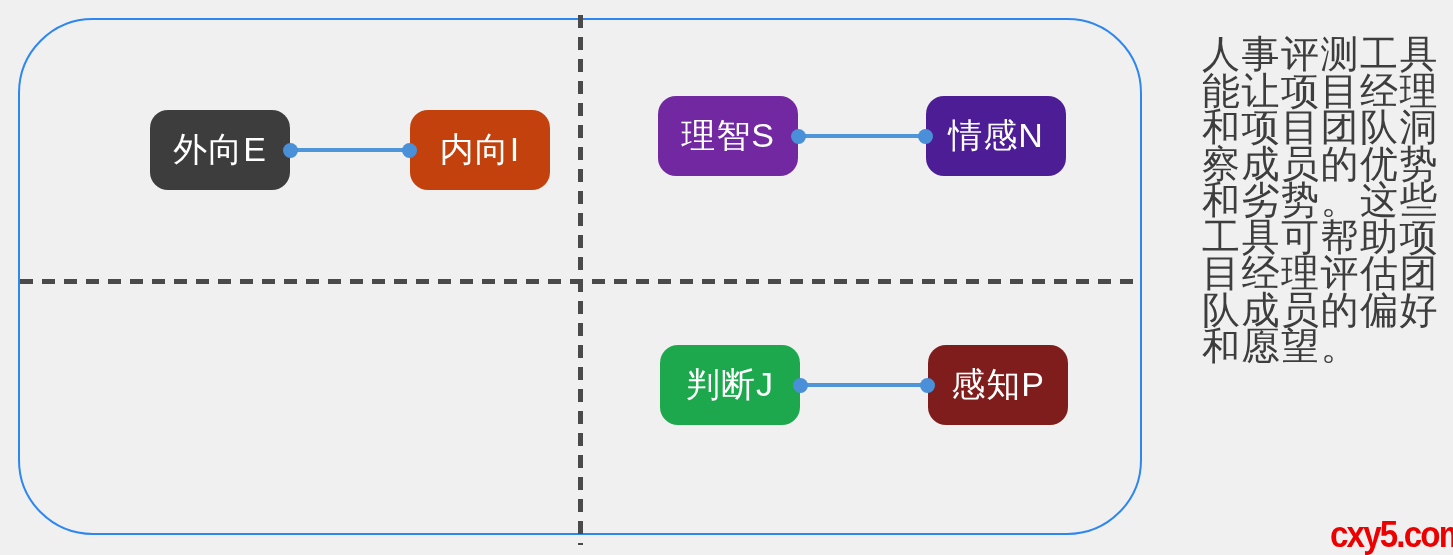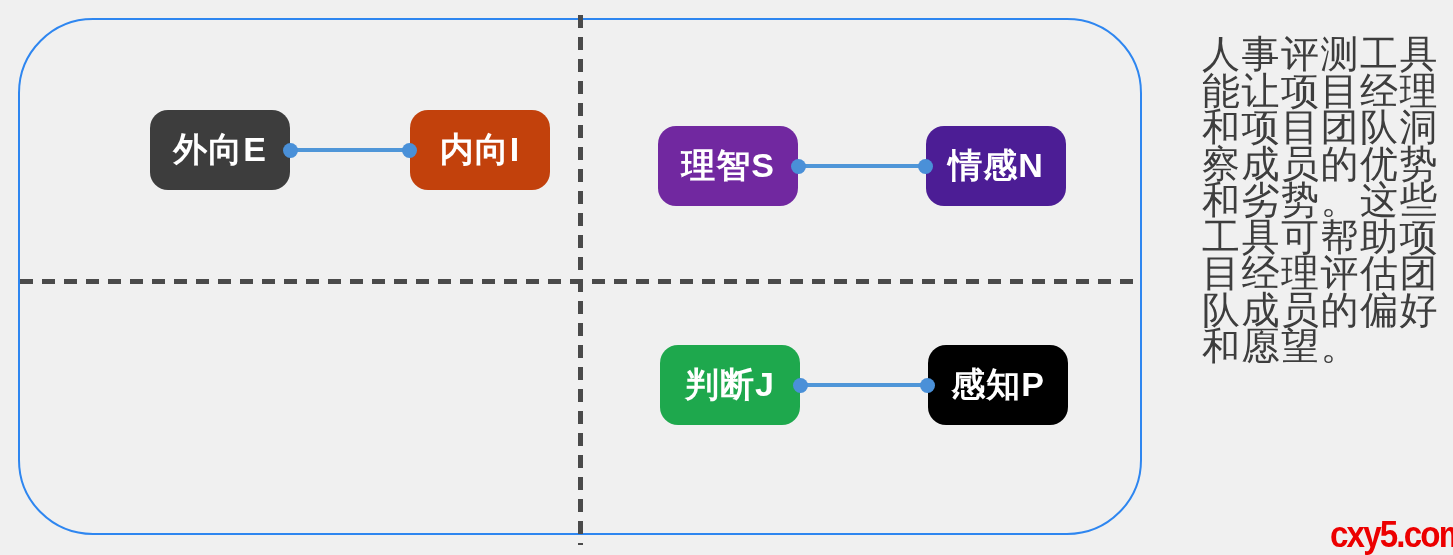--- a/index.html
+++ b/index.html
@@ -41,21 +41,21 @@
   .pair{
     position:absolute;
     display:flex;
     align-items:center;
   }
   .node{
     width:140px; height:80px;
     border-radius:18px;
     color:#ffffff;
     font-size:34px;
-    font-weight:bold;
+    font-weight:normal;
     display:flex;
     align-items:center;
     justify-content:center;
     letter-spacing:1px;
     flex:0 0 auto;
   }
   .connector{
     position:relative;
     height:4px;
     background:#4f96d8;
@@ -113,37 +113,37 @@
 
   <div class="pair" style="left:150px;top:110px">
     <div class="node" style="background-color: rgb(61, 61, 61);">外向E</div>
     <div class="connector" style="width:120px">
       <span class="dot dot-l"></span>
       <span class="dot dot-r"></span>
     </div>
     <div class="node" style="background-color: #c2410c;">内向I</div>
   </div>
 
-  <div class="pair" style="left:658px;top:126px">
+  <div class="pair" style="left:658px;top:96px">
     <div class="node" style="background-color: rgb(113, 40, 160);">理智S</div>
     <div class="connector" style="width:128px">
       <span class="dot dot-l"></span>
       <span class="dot dot-r"></span>
     </div>
     <div class="node" style="background-color: #4c1d95;">情感N</div>
   </div>
 
 
   <div class="pair" style="left:660px;top:345px">
     <div class="node" style="background-color: rgb(30, 168, 77);">判断J</div>
     <div class="connector" style="width:128px">
       <span class="dot dot-l"></span>
       <span class="dot dot-r"></span>
     </div>
-    <div class="node" style="background-color: #000000;">感知P</div>
+    <div class="node" style="background-color: #7f1d1d;">感知P</div>
   </div>
 
   <div class="side-text">
     <p class="para">人事评测工具能让项目经理和项目团队洞察成员的优势和劣势。这些工具可帮助项目经理评估团队成员的偏好和愿望。</p>
   </div>
 
   <div class="watermark">cxy5.com</div>
 
 </div>
 

